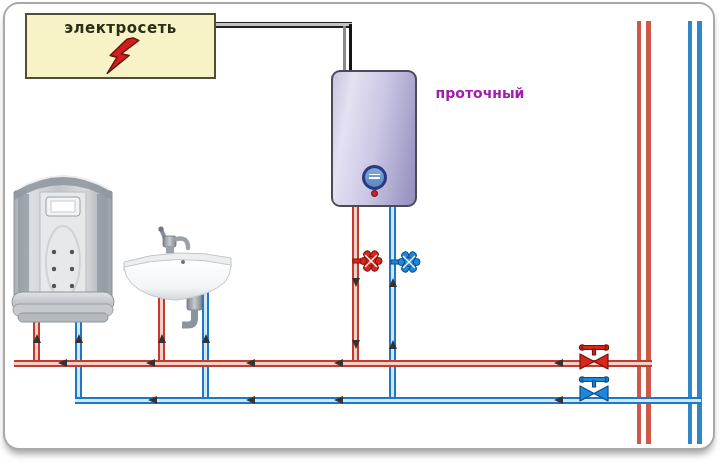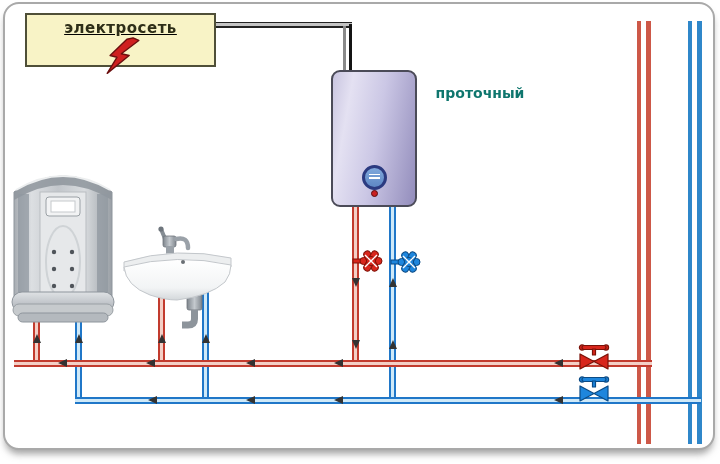--- a/index.html
+++ b/index.html
@@ -7,22 +7,22 @@
     position:relative; width:720px; height:464px; background:#fff;
     font-family:"DejaVu Sans","Liberation Sans",sans-serif; overflow:hidden;
   }
   .frame {
     position:absolute; left:3px; top:2px; width:712px; height:448px;
     border:2px solid #a9a9a9; border-radius:16px; box-sizing:border-box;
     box-shadow:0 6px 7px -2px rgba(90,90,90,.55); background:#fff; z-index:0;
   }
   
   .powerbox {
-    position:absolute; left:25px; top:13px; width:191px; height:54px; box-sizing:border-box;
-    background:#f8f3c6; border:2px solid #4f4f38; z-index:6; text-align:center;text-decoration:underline;
+    position:absolute; left:25px; top:13px; width:191px; height:66px; box-sizing:border-box;
+    background:#f8f3c6; border:2px solid #4f4f38; z-index:6; text-align:center;
   }
   .powerbox .lbl { font-size:15px; font-weight:bold; color:#2e2e18; letter-spacing:.5px; margin-top:4px; }
   .powerbox svg { position:absolute; left:76px; top:22px; }
   
   .wire-h { position:absolute; left:216px; top:22px; width:136px; height:6px; z-index:1;
     background:linear-gradient(to bottom,#222 0 1px,#c4c4c4 1px 4px,#222 4px 6px); }
   .wire-v-gray { position:absolute; left:343px; top:26px; width:3px; height:46px; background:#8a8a8a; z-index:1; }
   .wire-v-black { position:absolute; left:349px; top:24px; width:3px; height:48px; background:#141414; z-index:1; }
   
   .heater {
@@ -30,21 +30,21 @@
     border:2px solid #4b4b58; border-radius:9px; z-index:5;
     background:linear-gradient(100deg,#c9c5e0 0%,#e4e1f2 20%,#cbc7e5 52%,#938dbc 100%);
   }
   .dial { position:absolute; left:29px; top:93px; width:19px; height:19px; border-radius:50%;
     border:3px solid #2b3a80; background:linear-gradient(#7fa8dc,#5e87c4); box-sizing:content-box; }
   .dial .slots { position:absolute; left:4px; top:6px; width:11px; height:7px;
     background:repeating-linear-gradient(to bottom,#fff 0 1.5px,rgba(255,255,255,0) 1.5px 3.5px); }
   .dot { position:absolute; left:38px; top:118px; width:7px; height:7px; border-radius:50%;
     background:#c92020; border:1px solid #5a0e0e; box-sizing:border-box; }
   .heater-label { position:absolute; left:407px; top:84px; width:146px; z-index:6;
-    font-size:14px; font-weight:bold; color:#0f766e; text-align:center; line-height:19px; }
+    font-size:14px; font-weight:bold; color:#a21caf; text-align:center; line-height:19px; }
   
   .pv { position:absolute; width:7px; z-index:2; }
   .pv.red  { background:linear-gradient(to right,#c23b2e 0 2px,#f3cfc6 2px 5px,#c23b2e 5px 7px); }
   .pv.blue { background:linear-gradient(to right,#2077c8 0 2px,#cfe9f8 2px 5px,#2077c8 5px 7px); }
   .ph { position:absolute; height:7px; }
   .ph.red  { z-index:3; background:linear-gradient(to bottom,#c23b2e 0 2px,#f3cfc6 2px 5px,#c23b2e 5px 7px); }
   .ph.blue { z-index:4; background:linear-gradient(to bottom,#2077c8 0 2px,#cfe9f8 2px 5px,#2077c8 5px 7px); }
   .riser { position:absolute; width:14px; top:21px; height:423px; z-index:2; }
   .riser.red  { left:637px; background:linear-gradient(to right,#cd5848 0 4.5px,transparent 4.5px 9.5px,#cd5848 9.5px 14px); }
   .riser.blue { left:688px; background:linear-gradient(to right,#2f87ca 0 4.5px,transparent 4.5px 9.5px,#2f87ca 9.5px 14px); }

